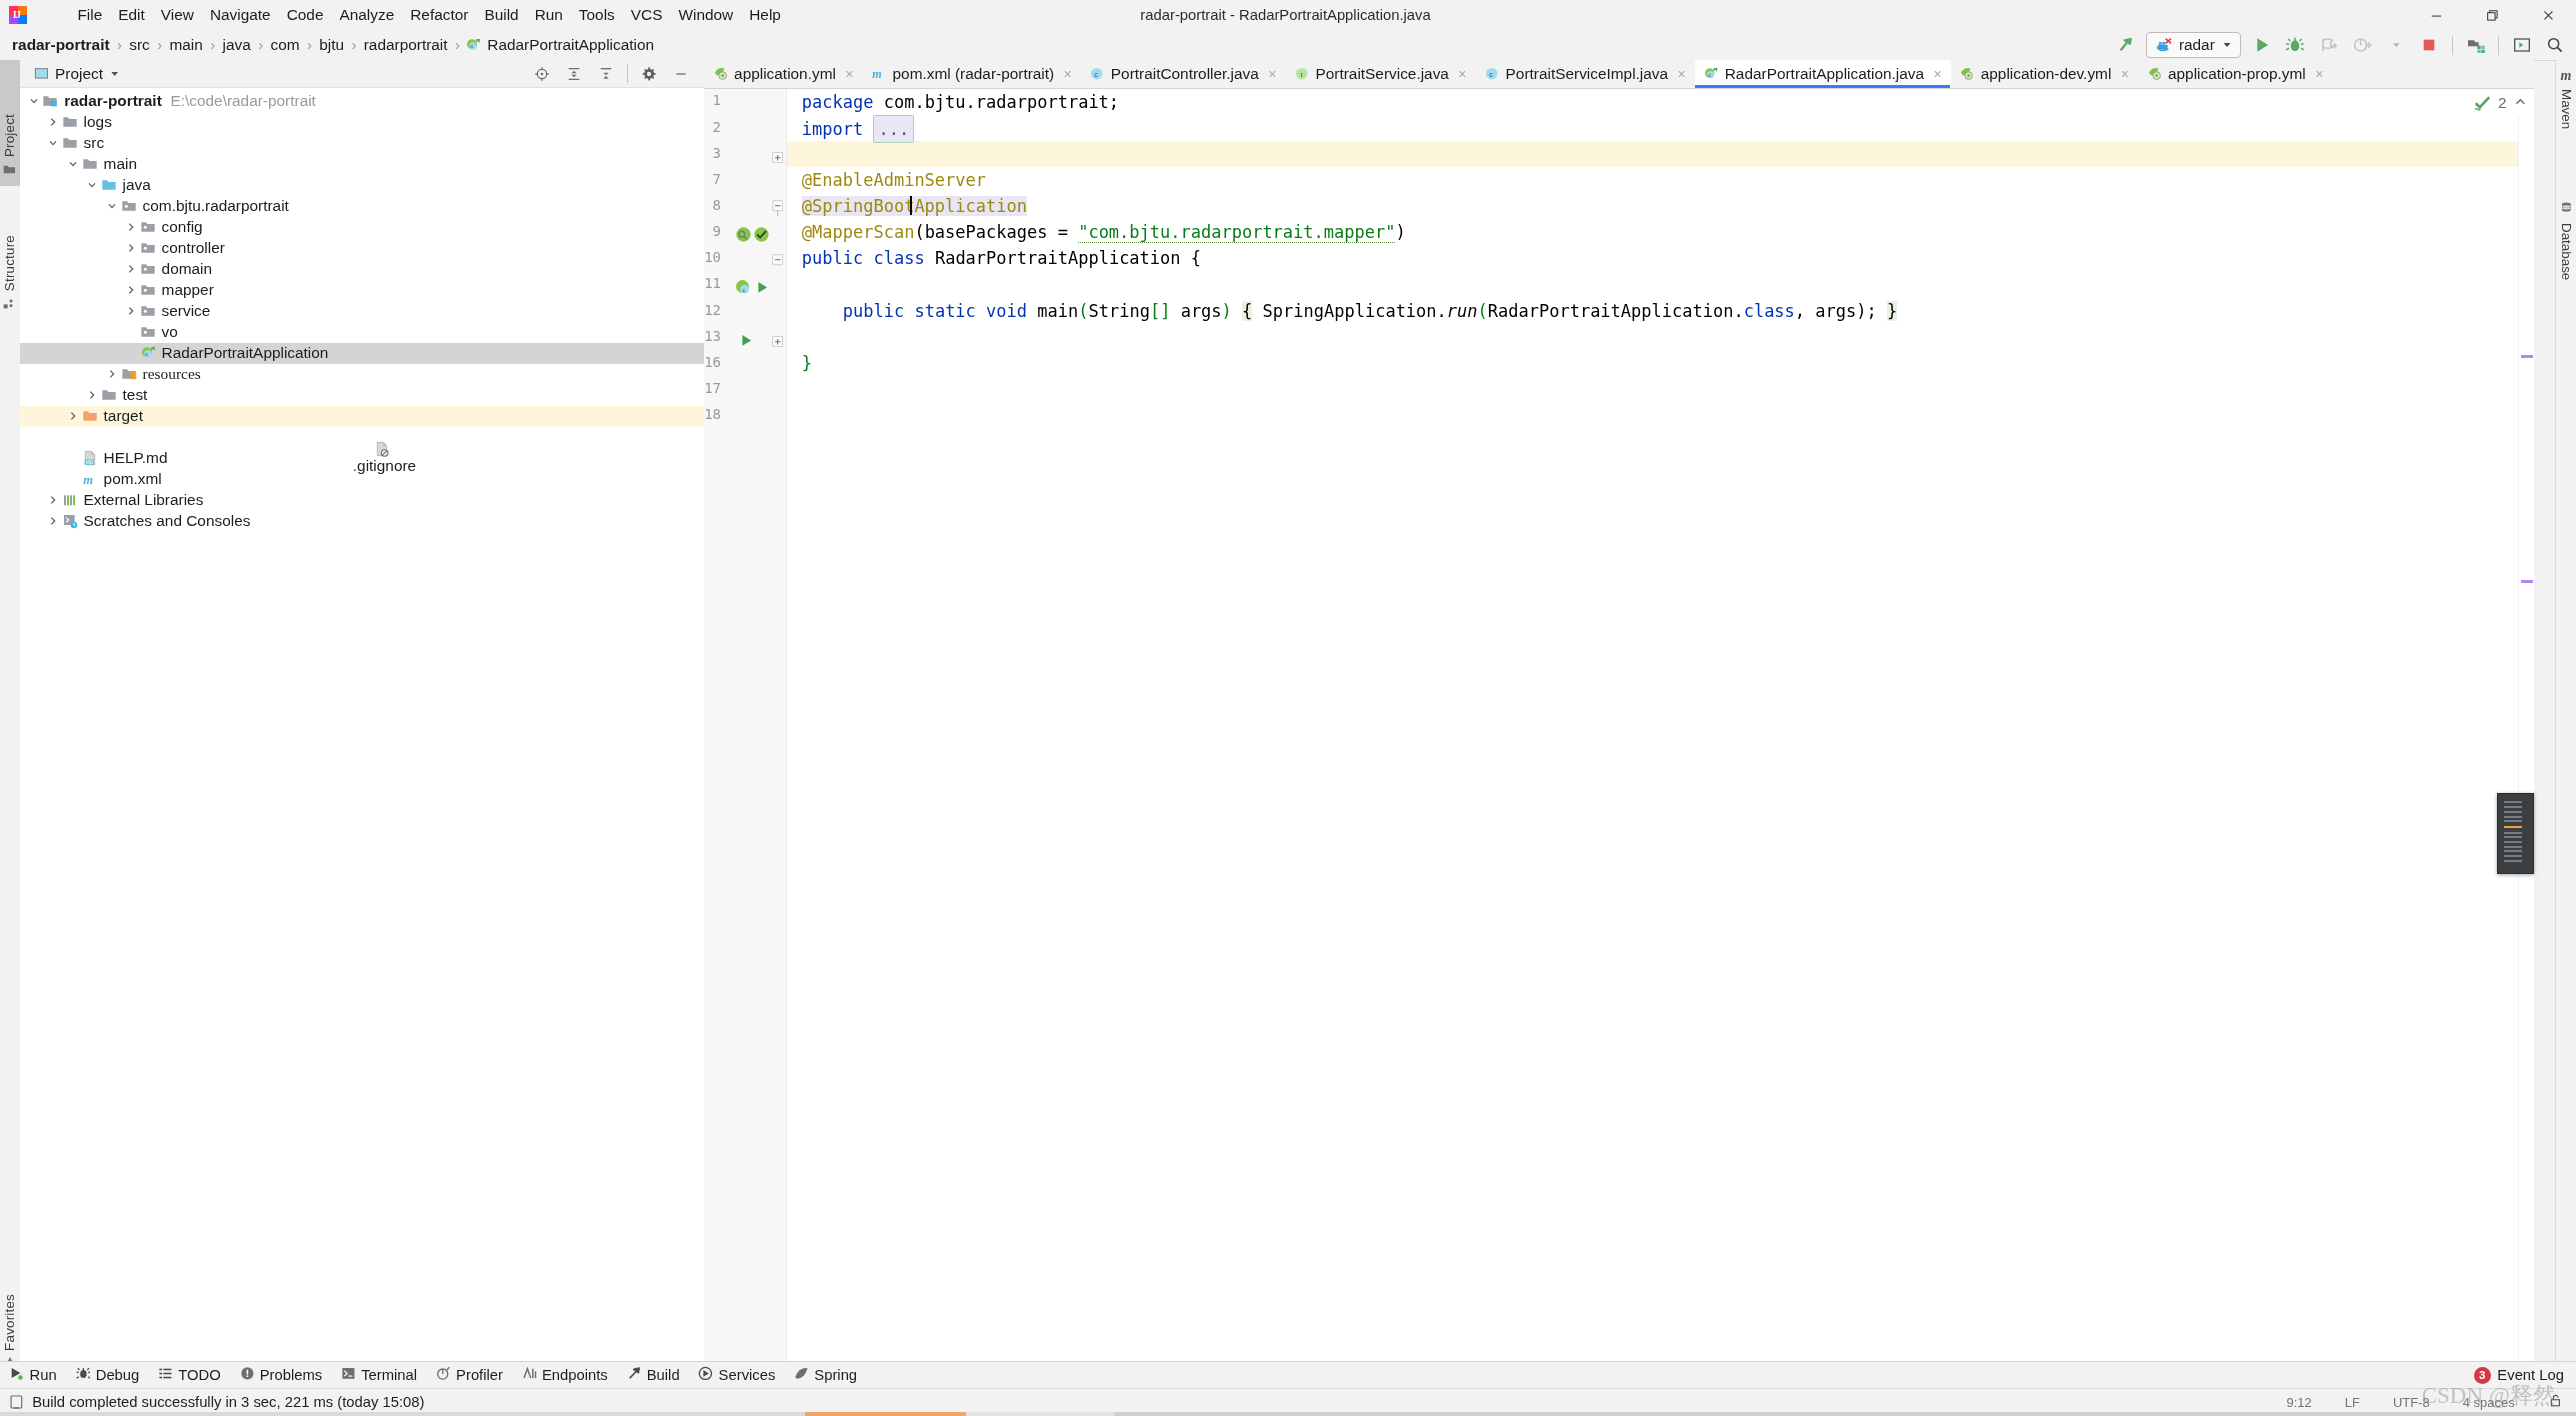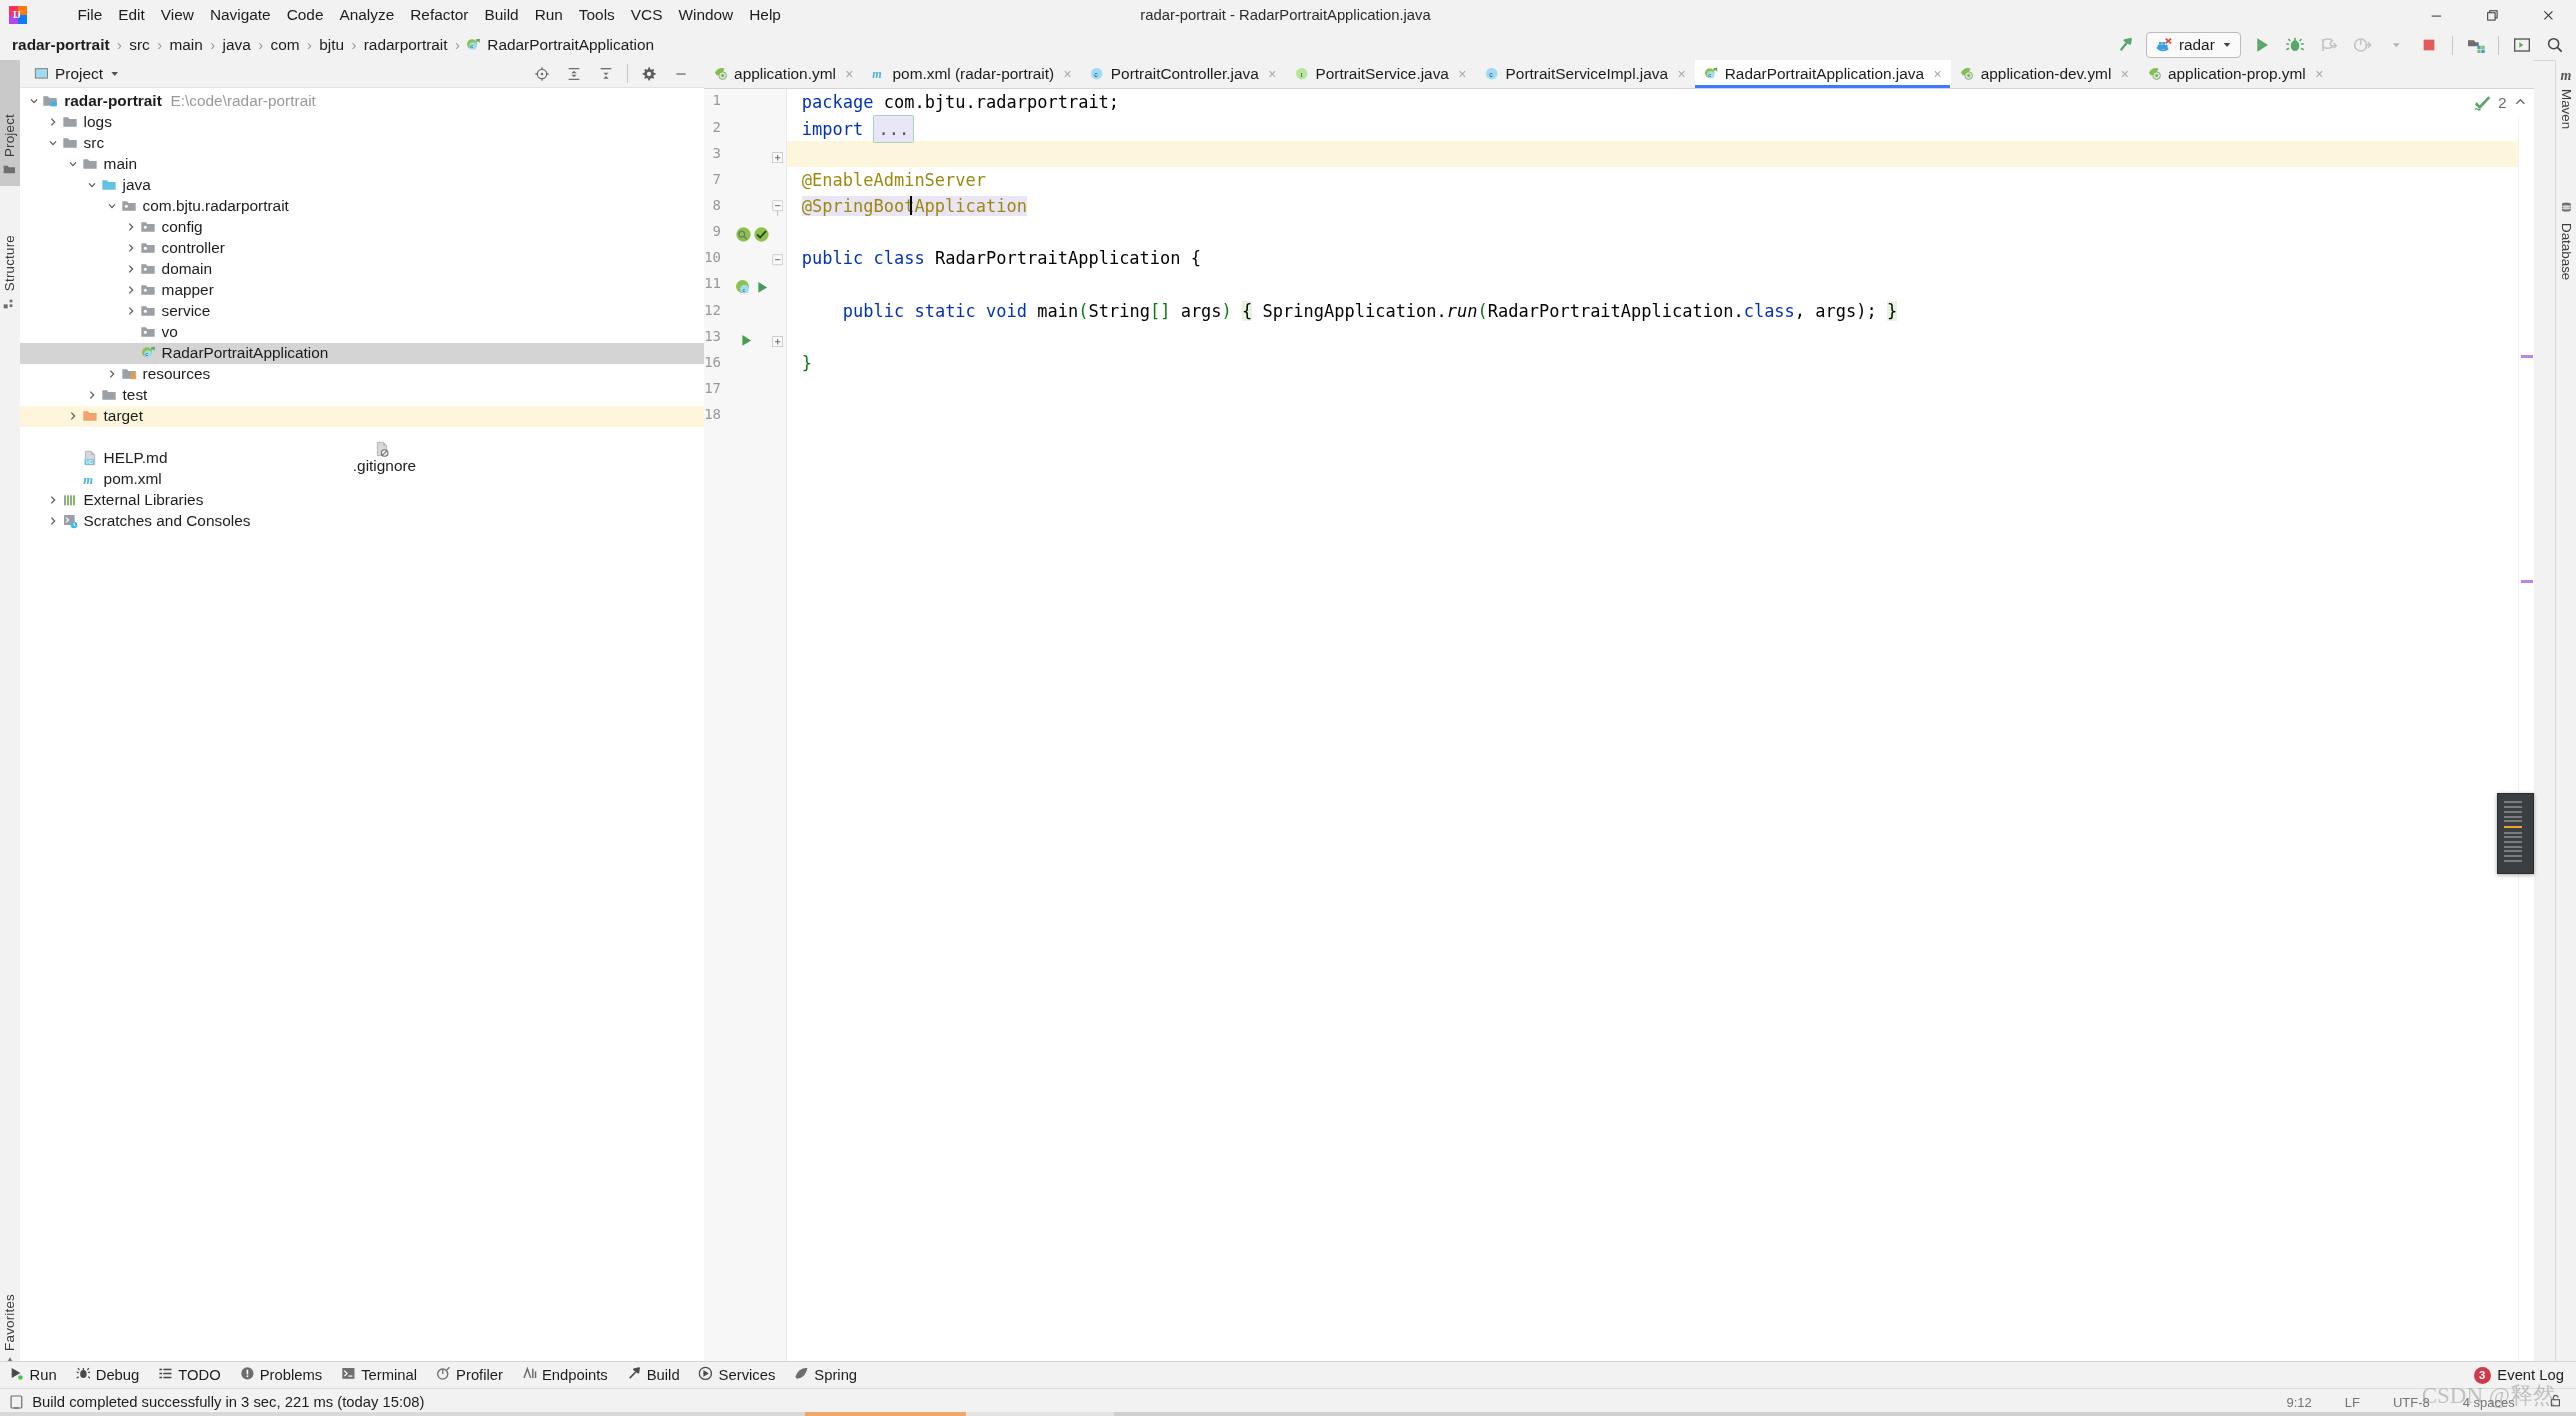--- a/index.html
+++ b/index.html
@@ -629,21 +629,21 @@
               <circle cx="10.5" cy="11" r="7.5" fill="#8bc34a"></circle>
               <path d="M6 11 a4.5 4.5 0 0 1 9 0 a4.5 4.5 0 0 1 -9 0" fill="#fff" opacity=".0"></path>
               <circle cx="12" cy="13.5" r="5.6" fill="#9fdcf2"></circle>
               <text x="8" y="17" font-size="9" font-family="Liberation Sans" fill="#1d5b6e">c</text>
               <path d="M16 3 l6 0 l0 6 z" fill="#59a869"></path>
               <path d="M16.5 6.5 L22 3.5" stroke="#59a869" stroke-width="2.4"></path>
             </svg>
           </span>
           <span class="tlabel">RadarPortraitApplication</span>
         </div>
-        <div class="trow" style="padding-left: 85px;">
+        <div class="trow" style="padding-left: 85px; font-family: Liberation Serif, serif;">
           <span class="twist">
             <svg width="12" height="12" viewBox="0 0 18 18">
               <path d="M6.5 4 L11.5 9 L6.5 14" stroke="#5c5c5c" stroke-width="1.9" fill="none"></path>
             </svg>
           </span>
           <span class="ticon">
             <svg width="16" height="16" viewBox="0 0 24 24">
               <path d="M2 5 h7 l2 2.6 h11 v11.4 h-20 z" fill="#9aa0a6"></path>
               <rect x="14" y="9" width="9" height="1.8" fill="#e8a33d"></rect>
               <rect x="14" y="12" width="9" height="1.8" fill="#e8a33d"></rect>
@@ -884,20 +884,21 @@
 
         <div class="codeline" style="top:26px;left:14.8px;"><span class="k">import</span> <span class="import-ph">...</span></div>
 
         <div class="codeline" style="top:78px;left:14.8px;"><span></span></div>
 
         <div class="codeline" style="top:78px;left:14.8px;"><span class="ann">@EnableAdminServer</span></div>
 
         <div class="codeline" style="top:104px;left:14.8px;"><span class="ann caret-sel">@SpringBootApplication</span></div>
         <div class="caret" style="position:absolute;top:107px;left:124px;"></div>
 
+        <div class="codeline" style="top:130px;left:14.8px;"><span class="ann">@MapperScan</span><span>(basePackages = </span><span class="str squig">"com.bjtu.radarportrait.mapper"</span><span>)</span></div>
 
         <div class="codeline" style="top:156px;left:14.8px;"><span class="k">public</span> <span class="k">class</span> <span class="ident">RadarPortraitApplication</span> <span>{</span></div>
 
         <div class="codeline" style="top:209px;left:14.8px;">    <span class="k">public</span> <span class="k">static</span> <span class="k">void</span> <span class="ident">main</span><span class="str" style="color:#067d17">(</span><span class="ident">String</span><span style="color:#067d17">[]</span><span class="ident"> args</span><span style="color:#067d17">)</span> <span class="brace-hl">{</span><span class="ident"> SpringApplication.</span><span class="fn-it">run</span><span style="color:#067d17">(</span><span class="ident">RadarPortraitApplication.</span><span class="k">class</span><span class="ident">, args);</span> <span class="brace-hl">}</span></div>
 
         <div class="codeline" style="top:261px;left:14.8px;"><span style="color:#067d17">}</span></div>
       </div>
 
       <div class="inspect">
         <svg width="19" height="19" viewBox="0 0 28 28">

